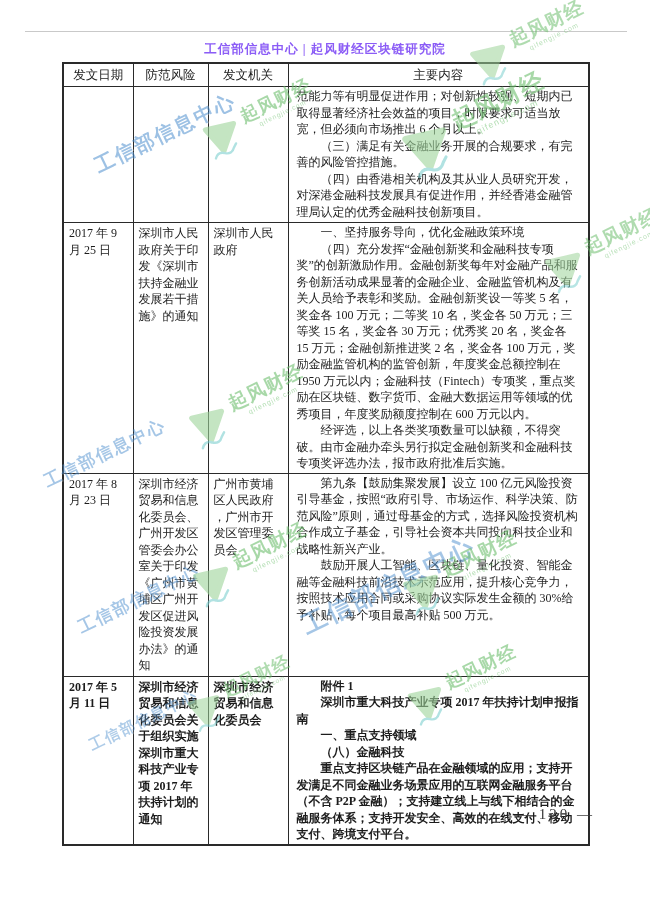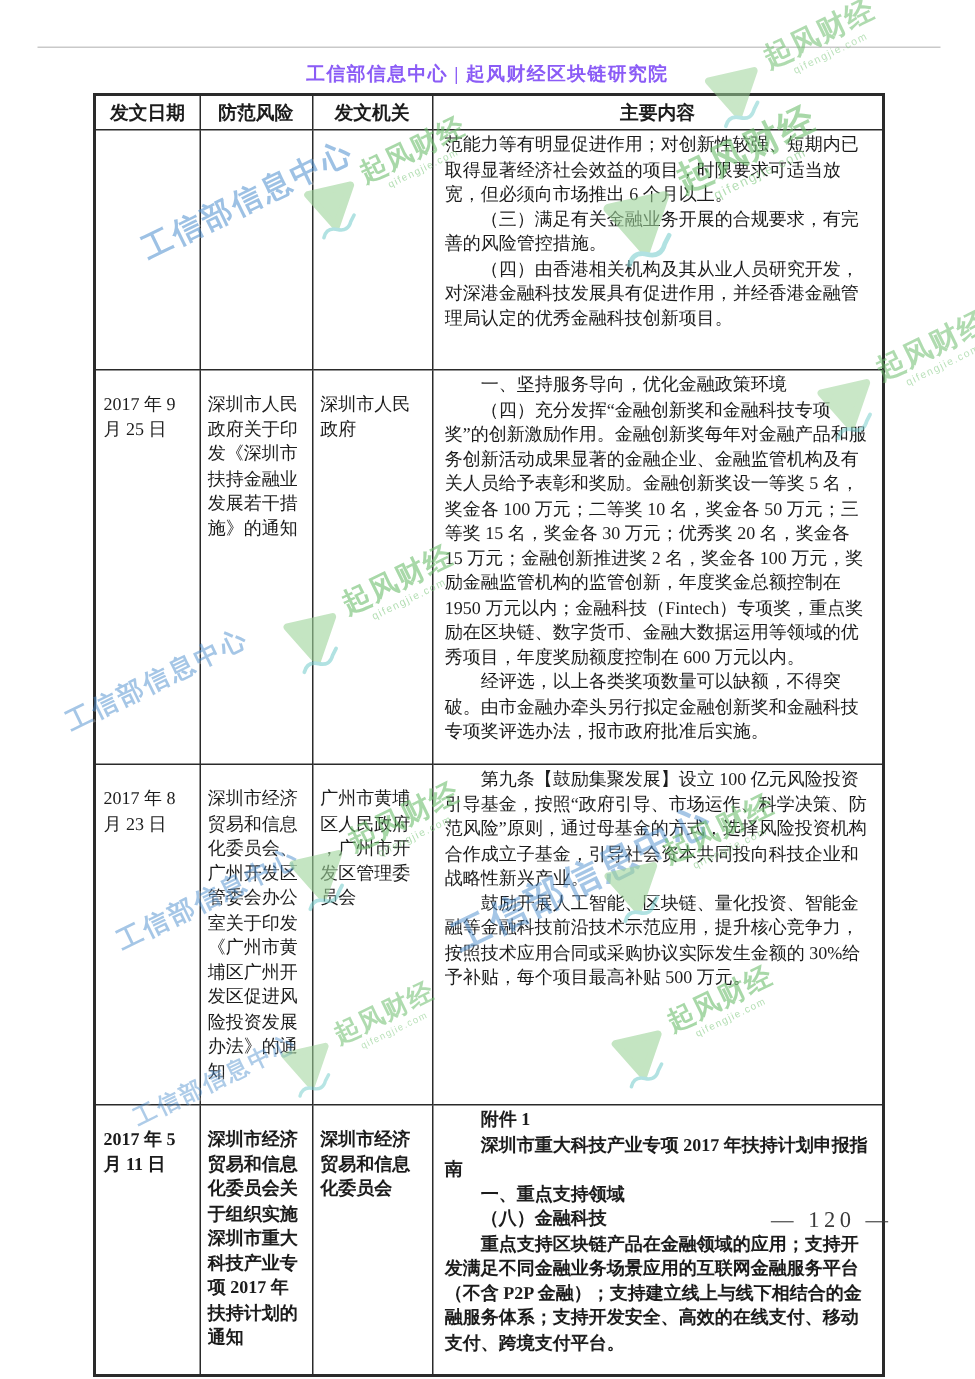--- a/index.html
+++ b/index.html
@@ -13,24 +13,24 @@
     position:absolute;top:41px;left:0;width:100%;text-align:center;
     font-size:12.5px;font-weight:bold;letter-spacing:1px;color:#8b5cf6;
   }
   table.main{
     position:absolute;left:62px;top:62px;width:526px;
     border-collapse:collapse;table-layout:fixed;
     border:2px solid #2a2a2a;
   }
   th,td{
     border:1px solid #2a2a2a;vertical-align:top;
-    font-size:12px;line-height:16.5px;padding:14px 5px;
+    font-size:12px;line-height:16.5px;padding:2px 5px;
   }
   th{
-    text-align:center;font-weight:bold;padding:3px 2px;height:16px;
+    text-align:center;font-weight:normal;padding:3px 2px;height:16px;
     line-height:16px;font-size:12.5px;
   }
   td p{margin:0;}
   .ind1{text-indent:2em;}
   td.c4{padding:1px 8px 1px 8px;}
   tr.r1 td{height:131px;}
   tr.r2 td{height:234px;}
   tr.r3 td{height:178px;}
   tr.r4 td{height:151px;font-weight:bold;}
   .page-num{

